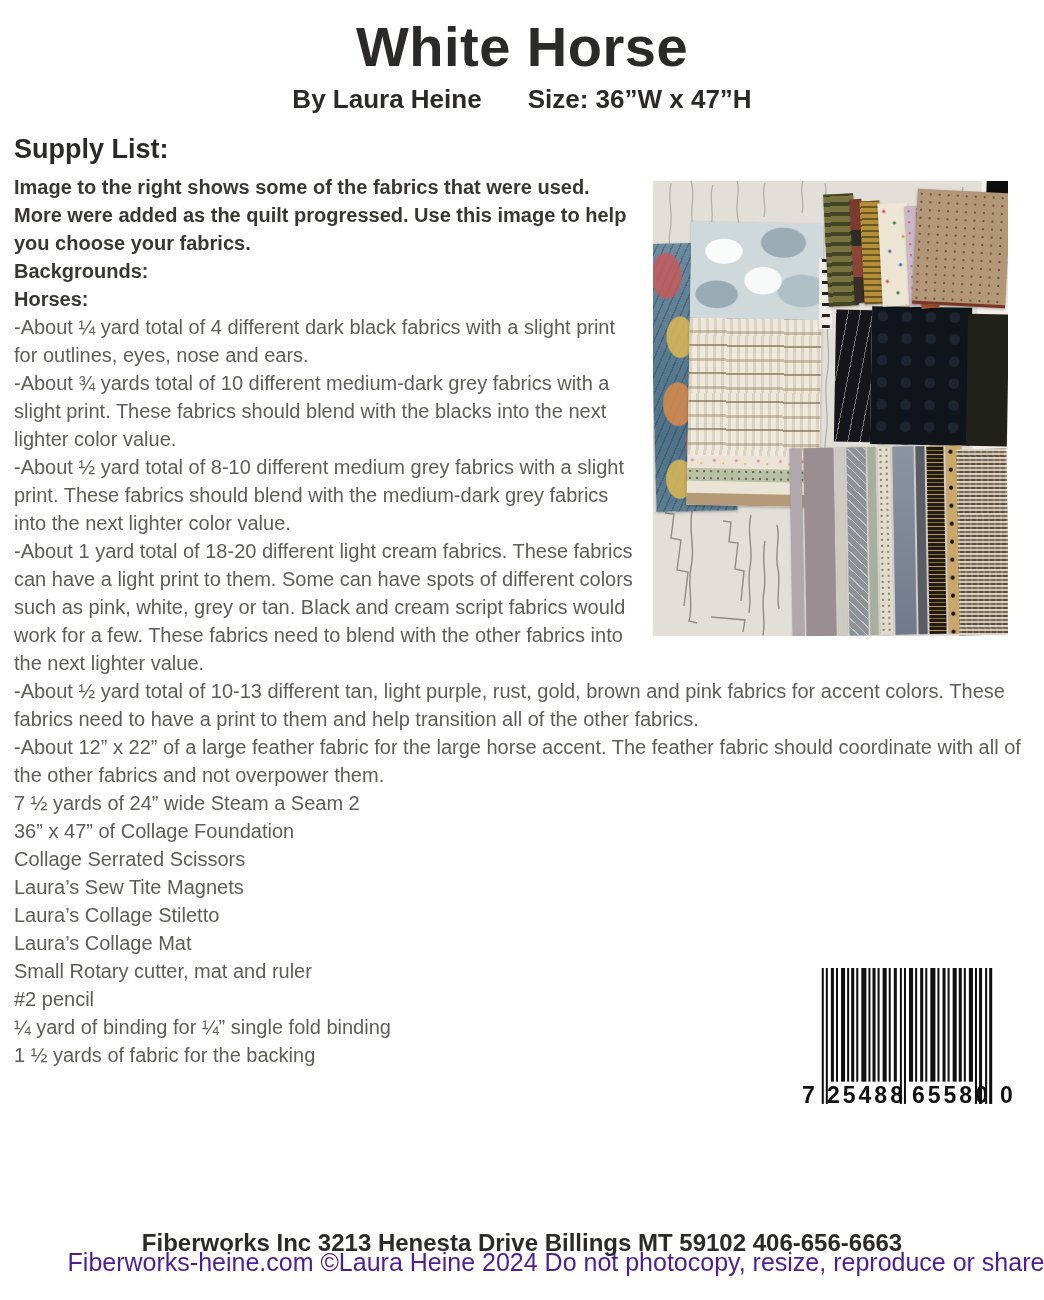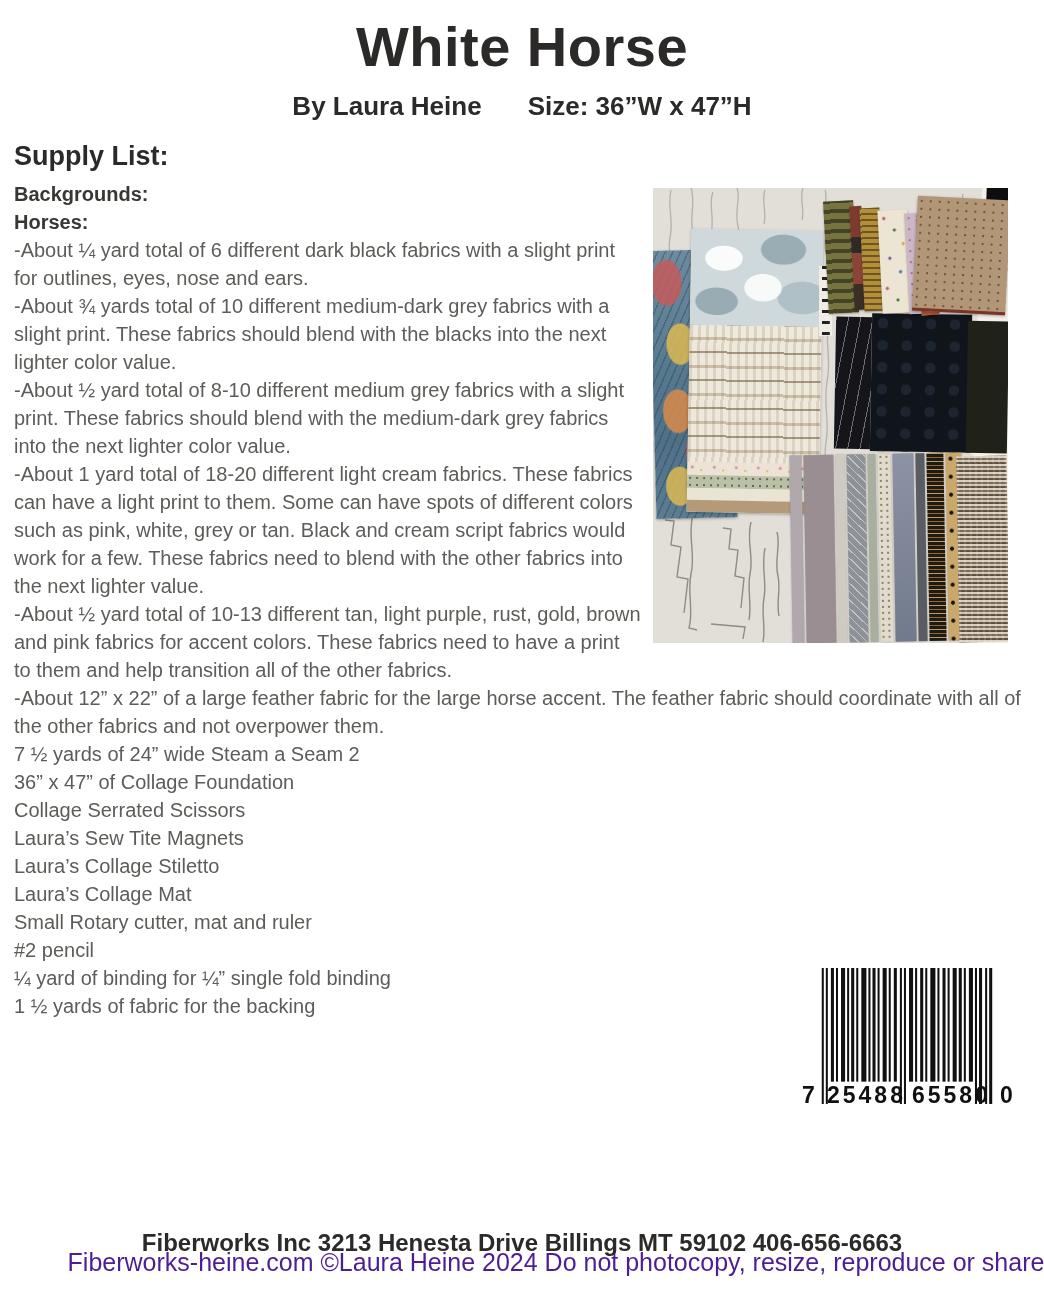--- a/index.html
+++ b/index.html
@@ -1,20 +1,20 @@
 <!DOCTYPE html>
 <html><head>
 <meta charset="utf-8">
 <style>
   html,body{margin:0;padding:0;background:#ffffff;}
   .page{position:relative;width:1044px;height:1300px;background:#ffffff;overflow:hidden;
         font-family:"Liberation Sans","DejaVu Sans",sans-serif;color:#34332f;}
   .title{margin:16px 9px 0;text-align:center;font-size:56px;line-height:1.1;font-weight:700;
          letter-spacing:.5px;color:#2b2a28;}
-  .subtitle{display:flex;justify-content:center;gap:46px;margin-top:13px;font-size:26px;
+  .subtitle{display:flex;justify-content:center;gap:46px;margin-top:6px;font-size:26px;
             font-weight:700;color:#2b2a28;}
   .content{position:relative;padding:0 14px;}
   .supply-heading{margin:16px 0 6px;font-size:27px;line-height:36px;font-weight:700;color:#2b2a28;}
   .para{font-size:20px;line-height:28px;}
   .para.strong{font-weight:700;color:#383733;}
   .para.light{font-weight:400;color:#5d5c58;}
 
   
   .photo{float:right;position:relative;width:355px;height:455px;margin:50px 22px 10px 12px;
          background:#e2dfd9;overflow:hidden;}
@@ -212,23 +212,24 @@
         <div class="gs9"></div>
         <div class="gs10"></div>
       </div>
 
       <div class="woven"></div>
     </div>
 
     <h2 class="supply-heading">Supply List:</h2>
 
     <div>
+        <div class="para strong">Image to the right shows some of the fabrics that were used. More were added as the quilt progressed. Use this image to help you choose your fabrics.</div>
         <div class="para strong">Backgrounds:</div>
         <div class="para strong">Horses:</div>
-        <div class="para light">-About ¼ yard total of 6 different dark black fabrics with a slight print for outlines, eyes, nose and ears.</div>
+        <div class="para light">-About ¼ yard total of 4 different dark black fabrics with a slight print for outlines, eyes, nose and ears.</div>
         <div class="para light">-About ¾ yards total of 10 different medium-dark grey fabrics with a slight print. These fabrics should blend with the blacks into the next lighter color value.</div>
         <div class="para light">-About ½ yard total of 8-10 different medium grey fabrics with a slight print. These fabrics should blend with the medium-dark grey fabrics into the next lighter color value.</div>
         <div class="para light">-About 1 yard total of 18-20 different light cream fabrics. These fabrics can have a light print to them. Some can have spots of different colors such as pink, white, grey or tan. Black and cream script fabrics would work for a few. These fabrics need to blend with the other fabrics into the next lighter value.</div>
         <div class="para light">-About ½ yard total of 10-13 different tan, light purple, rust, gold, brown and pink fabrics for accent colors. These fabrics need to have a print to them and help transition all of the other fabrics.</div>
         <div class="para light">-About 12” x 22” of a large feather fabric for the large horse accent. The feather fabric should coordinate with all of the other fabrics and not overpower them.</div>
         <div class="para light">7 ½ yards of 24” wide Steam a Seam 2</div>
         <div class="para light">36” x 47” of Collage Foundation</div>
         <div class="para light">Collage Serrated Scissors</div>
         <div class="para light">Laura’s Sew Tite Magnets</div>
         <div class="para light">Laura’s Collage Stiletto</div>

